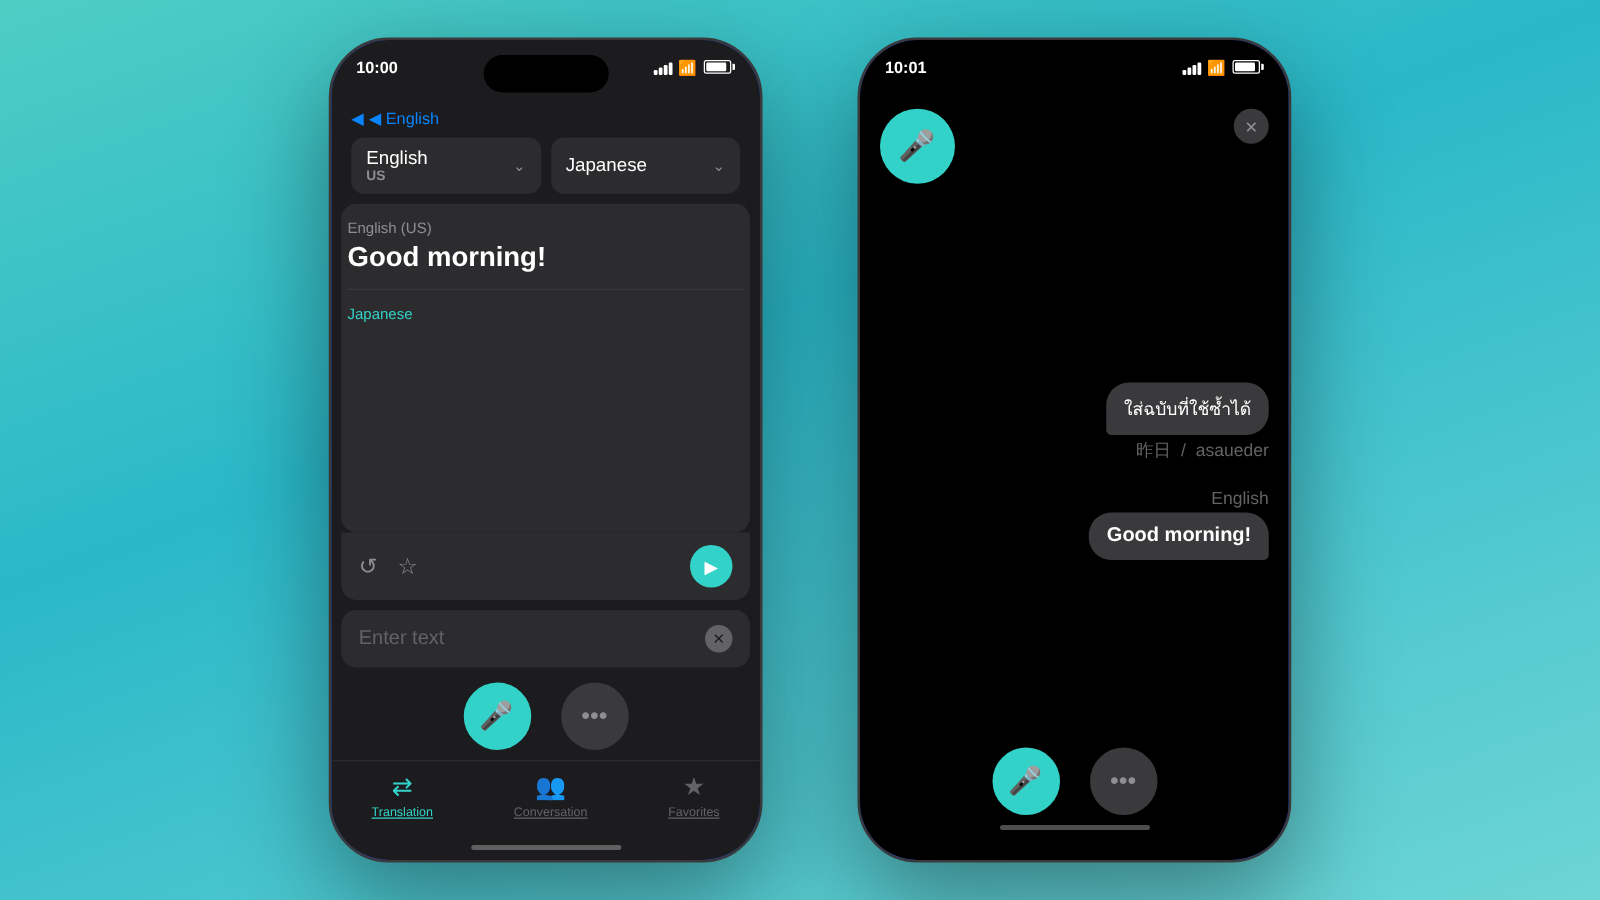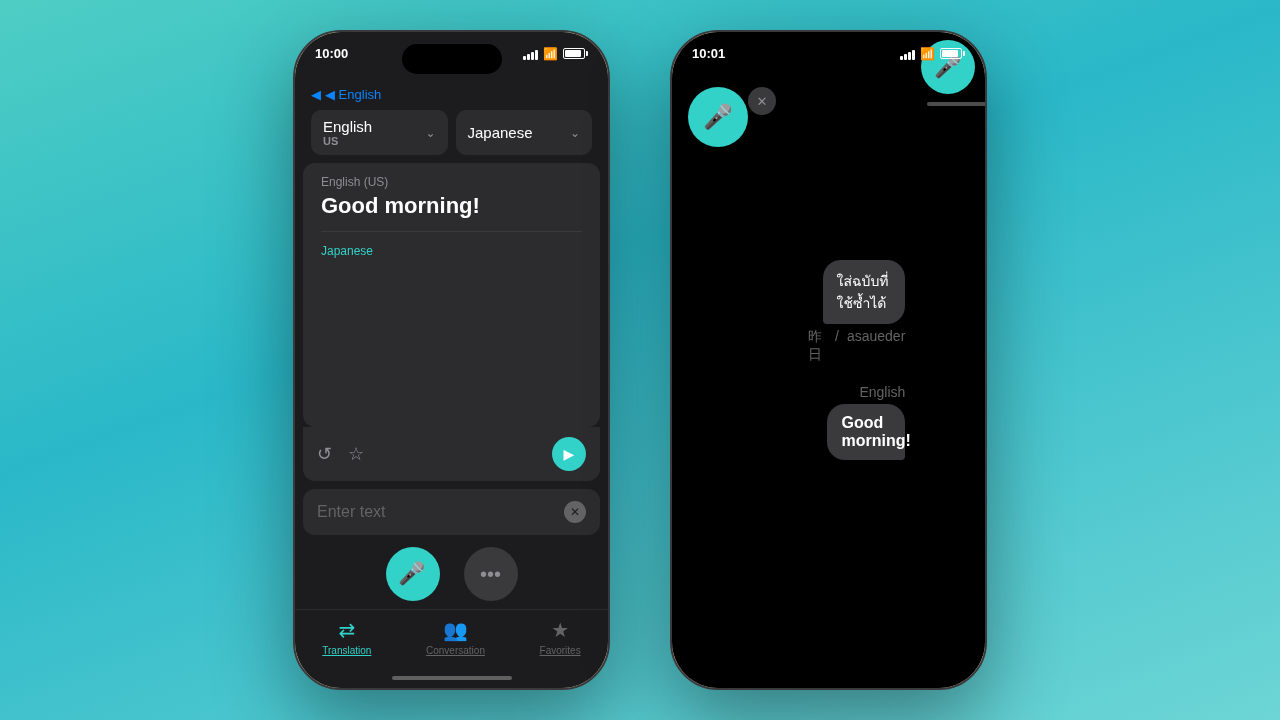--- a/index.html
+++ b/index.html
@@ -10,28 +10,29 @@
       background: linear-gradient(160deg, #4ecdc4 0%, #2ab8c8 40%, #6dd5d5 100%);
       display: flex;
       align-items: center;
       justify-content: center;
       gap: 60px;
       font-family: -apple-system, BlinkMacSystemFont, 'Helvetica Neue', Arial, sans-serif;
       overflow: hidden;
     }
 
     .phone {
-      width: 317px;
+      width: 347px;
       height: 660px;
-      background: #fef9c3;
+      background: #1d4ed8;
       border-radius: 48px;
       border: 2px solid #3a3a3c;
       position: relative;
       overflow: hidden;
       box-shadow: 0 30px 80px rgba(0,0,0,0.4), inset 0 0 0 1px rgba(255,255,255,0.1);
+      margin-left: 16px;
     }
 
     
     .dynamic-island {
       position: absolute;
       top: 12px;
       left: 50%;
       transform: translateX(-50%);
       width: 100px;
       height: 30px;
@@ -129,21 +130,21 @@
     .chevron {
       color: #8e8e93;
       font-size: 12px;
     }
 
     .translation-area {
       flex: 1;
       background: #2c2c2e;
       margin: 0 8px;
       border-radius: 12px;
-      padding: 12px 18px;
+      padding: 12px 5px;
       position: relative;
     }
 
     .source-lang-label {
       font-size: 12px;
       color: #8e8e93;
       margin-bottom: 4px;
     }
 
     .source-text {
@@ -312,21 +313,21 @@
 
     
     .phone2-content {
       position: absolute;
       top: 0;
       left: 0;
       right: 0;
       bottom: 0;
       background: #000;
       display: flex;
-      flex-direction: row;
+      flex-direction: column;
     }
 
     .phone2-top {
       padding: 55px 16px 16px;
       display: flex;
       justify-content: space-between;
       align-items: flex-start;
     }
 
     .mic-circle-top {

